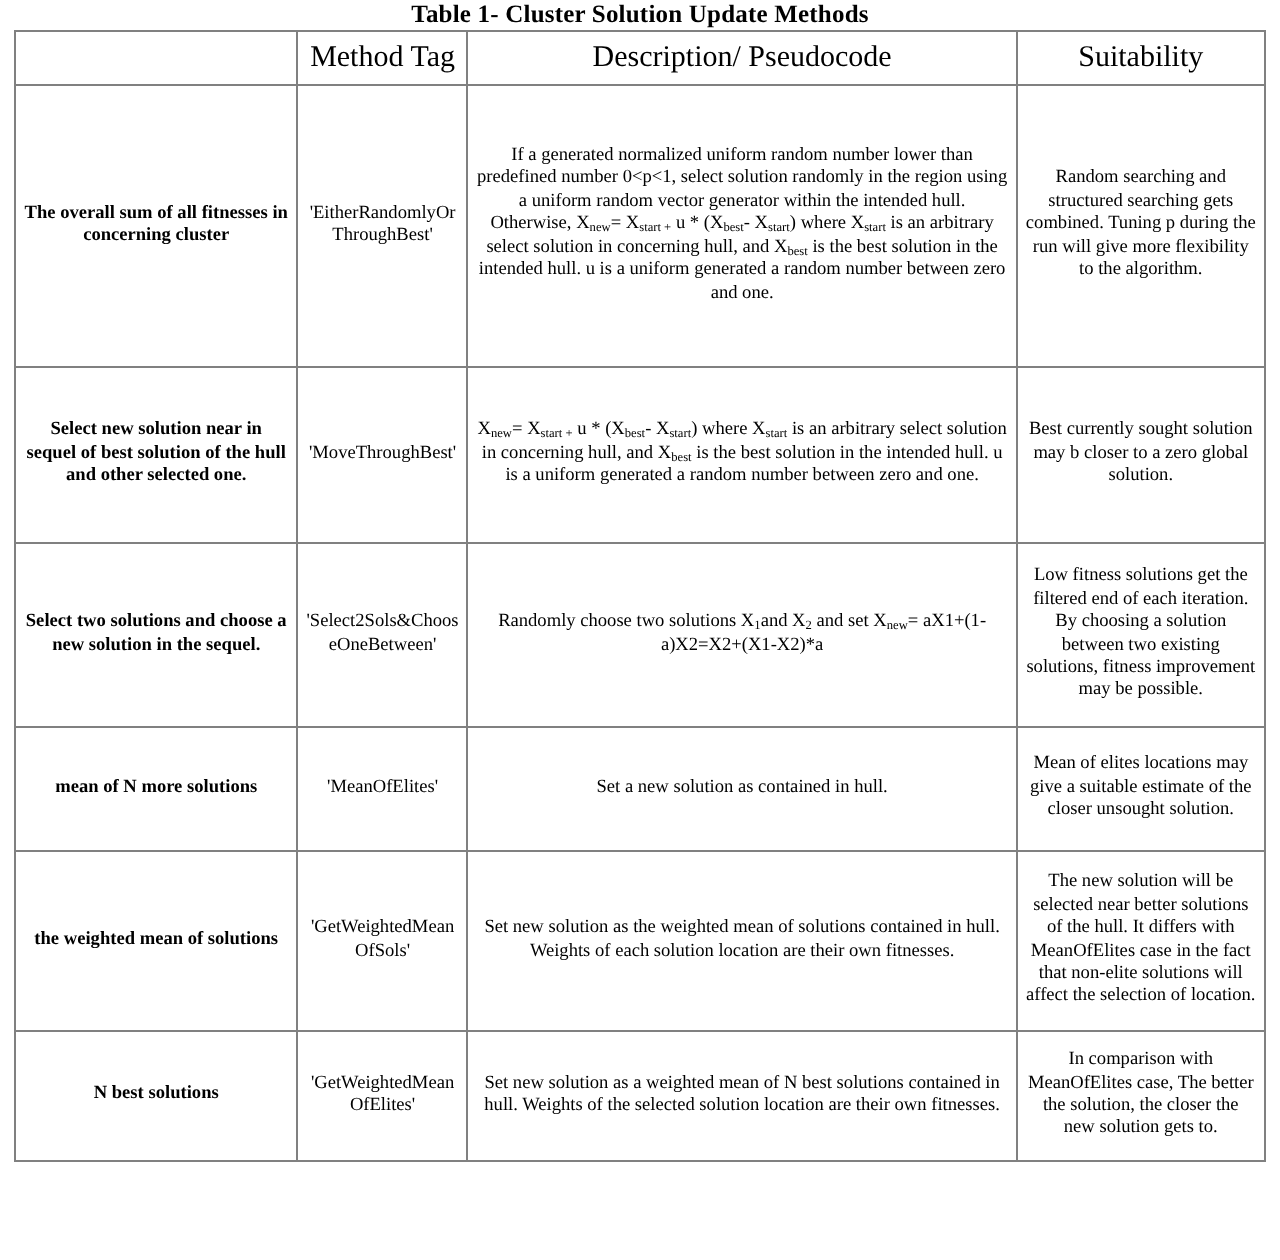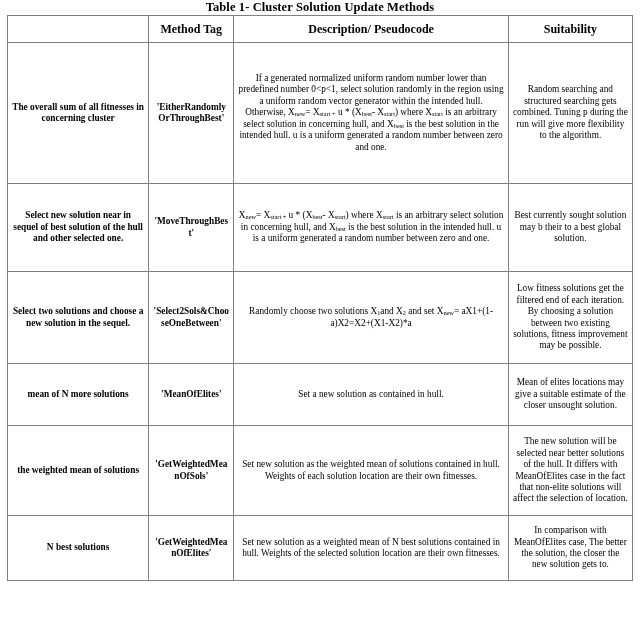--- a/index.html
+++ b/index.html
@@ -43,37 +43,36 @@
     vertical-align: middle;
     text-align: center;
     padding: 3px 4px;
     font-size: 9.3px;
     line-height: 11.4px;
     font-family: "Liberation Serif", "DejaVu Serif", serif;
     word-wrap: break-word;
     overflow-wrap: break-word;
   }
   table.method-table thead th {
-    font-weight: bold;
-    font-size: 12px;
+    font-weight: normal;
+    font-size: 15px;
     line-height: 12px;
     height: 22px;
     padding: 2px 4px;
   }
   td.col-label {
     font-weight: bold;
     font-size: 9.6px;
     line-height: 11.6px;
     margin-left: 12px;
   }
   td.col-tag {
     font-size: 8.6px;
     line-height: 10.4px;
     word-break: break-all;
-    font-weight: bold;
   }
   td.col-desc {
     font-size: 9.4px;
     line-height: 11.6px;
   }
   td.col-suit {
     font-size: 9.1px;
     line-height: 11.2px;
   }
   sub {
@@ -118,21 +117,21 @@
         </td>
         <td class="col-suit">Random searching and structured searching gets combined. Tuning p during the run will give more flexibility to the algorithm.</td>
       </tr>
 
       <tr style="height:88px">
         <td class="col-label">Select new solution near in sequel of best solution of the hull and other selected one.</td>
         <td class="col-tag">'MoveThroughBest'</td>
         <td class="col-desc">
           X<sub>new</sub>= X<sub>start&nbsp;+</sub> u * (X<sub>best</sub>- X<sub>start</sub>) where X<sub>start</sub> is an arbitrary select solution in concerning hull, and X<sub>best</sub> is the best solution in the intended hull. u is a uniform generated a random number between zero and one.
         </td>
-        <td class="col-suit">Best currently sought solution may b their to a best global solution.</td>
+        <td class="col-suit">Best currently sought solution may b closer to a zero global solution.</td>
       </tr>
 
       <tr style="height:92px">
         <td class="col-label">Select two solutions and choose a new solution in the sequel.</td>
         <td class="col-tag">'Select2Sols&amp;ChooseOneBetween'</td>
         <td class="col-desc">
           Randomly choose two solutions X<sub>1</sub>and X<sub>2</sub> and set X<sub>new</sub>= aX1+(1-a)X2=X2+(X1-X2)*a
         </td>
         <td class="col-suit">Low fitness solutions get the filtered end of each iteration. By choosing a solution between two existing solutions, fitness improvement may be possible.</td>
       </tr>

